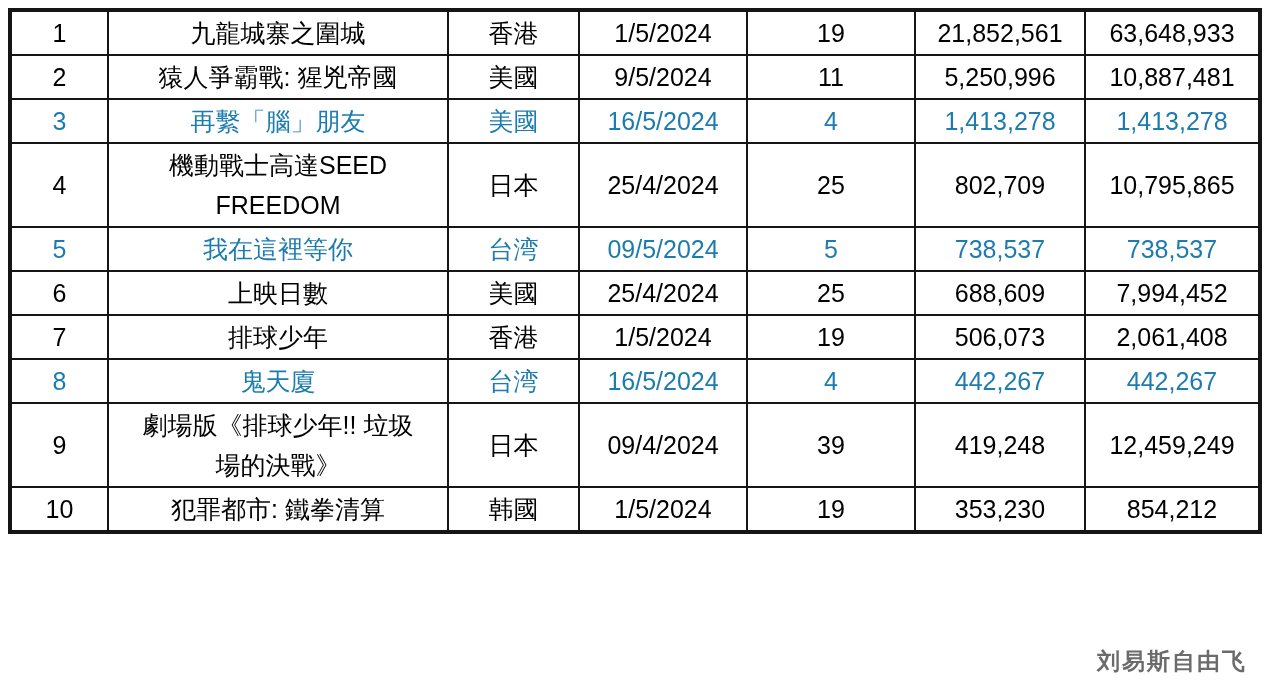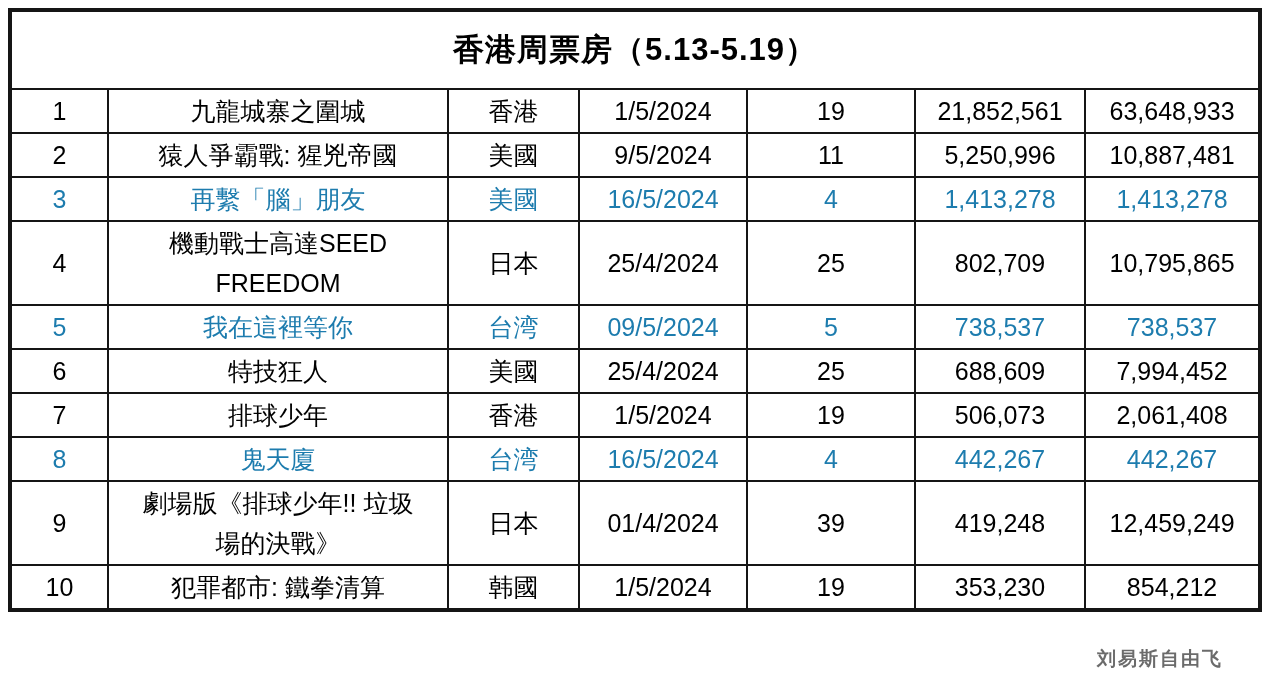--- a/index.html
+++ b/index.html
@@ -51,21 +51,21 @@
     font-size: 25px;
     line-height: 40px;
   }
   tbody tr.hl td {
     color: #1d7cae;
   }
   .watermark {
     position: absolute;
     left: 1097px;
     top: 646px;
-    font-size: 19px;
+    font-size: 23px;
     font-weight: 700;
     color: #3a3a3a;
     opacity: 0.75;
     white-space: nowrap;
     letter-spacing: 2px;
     z-index: 5;
     pointer-events: none;
   }
 </style>
 </head>
@@ -76,23 +76,20 @@
     <colgroup>
       <col style="width:98px">
       <col style="width:340px">
       <col style="width:131px">
       <col style="width:168px">
       <col style="width:168px">
       <col style="width:170px">
       <col style="width:175px">
     </colgroup>
     <thead>
-      <tr>
-        <td colspan="7" class="title-cell">香港周票房（5.13-5.19）</td>
-      </tr>
     </thead>
     <tbody>
         <tr>
     <td>1</td>
     <td>九龍城寨之圍城</td>
     <td>香港</td>
     <td>1/5/2024</td>
     <td>19</td>
     <td>21,852,561</td>
     <td>63,648,933</td>
@@ -129,21 +126,21 @@
     <td>5</td>
     <td>我在這裡等你</td>
     <td>台湾</td>
     <td>09/5/2024</td>
     <td>5</td>
     <td>738,537</td>
     <td>738,537</td>
   </tr>
         <tr>
     <td>6</td>
-    <td>特技狂人</td>
+    <td>上映日數</td>
     <td>美國</td>
     <td>25/4/2024</td>
     <td>25</td>
     <td>688,609</td>
     <td>7,994,452</td>
   </tr>
         <tr>
     <td>7</td>
     <td>排球少年</td>
     <td>香港</td>
@@ -159,21 +156,21 @@
     <td>16/5/2024</td>
     <td>4</td>
     <td>442,267</td>
     <td>442,267</td>
   </tr>
         <tr>
     <td>9</td>
     <td>劇場版《排球少年!! 垃圾
 場的決戰》</td>
     <td>日本</td>
-    <td>01/4/2024</td>
+    <td>09/4/2024</td>
     <td>39</td>
     <td>419,248</td>
     <td>12,459,249</td>
   </tr>
         <tr>
     <td>10</td>
     <td>犯罪都市: 鐵拳清算</td>
     <td>韩國</td>
     <td>1/5/2024</td>
     <td>19</td>

